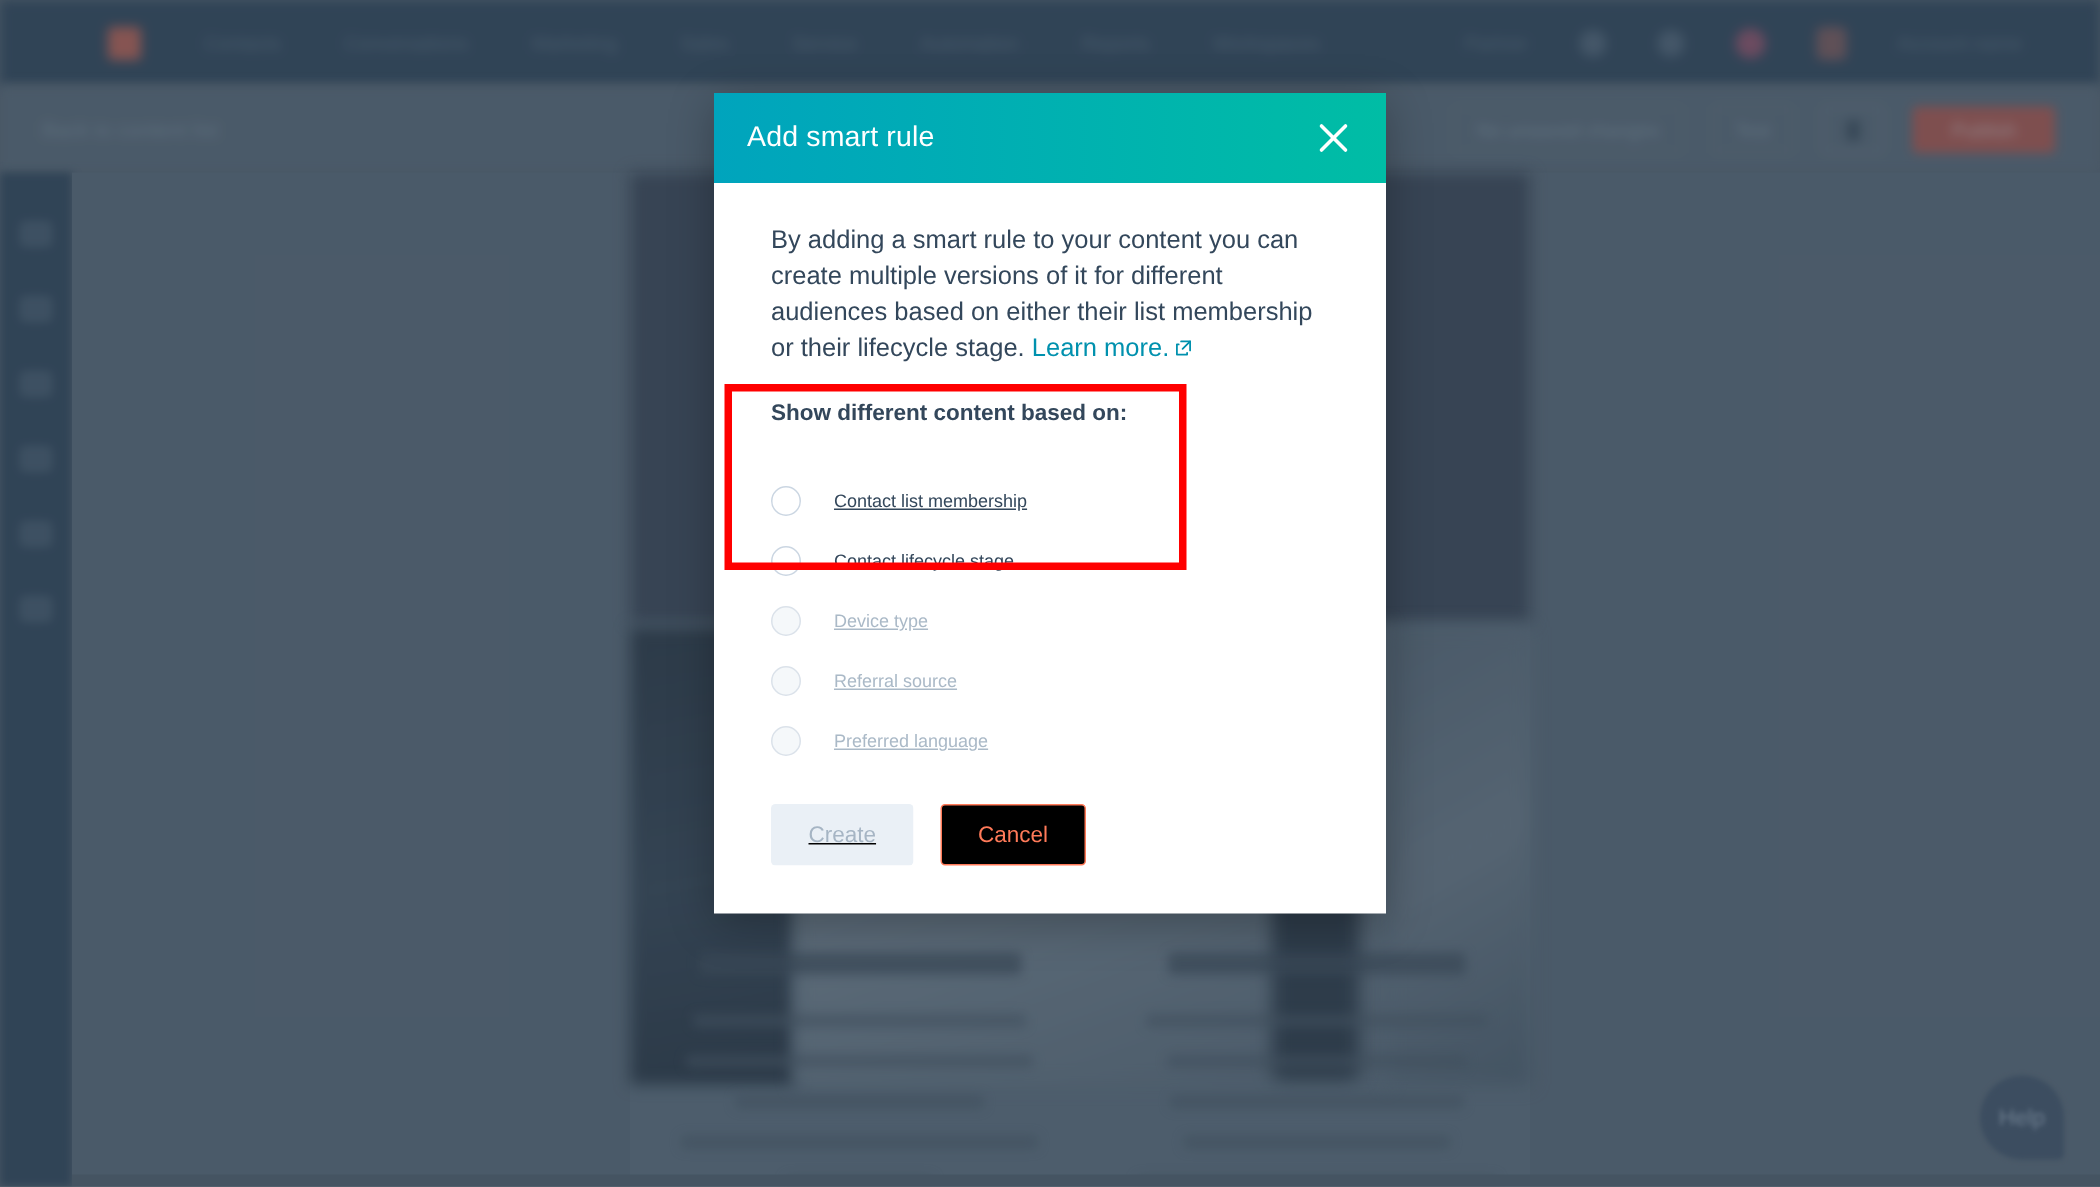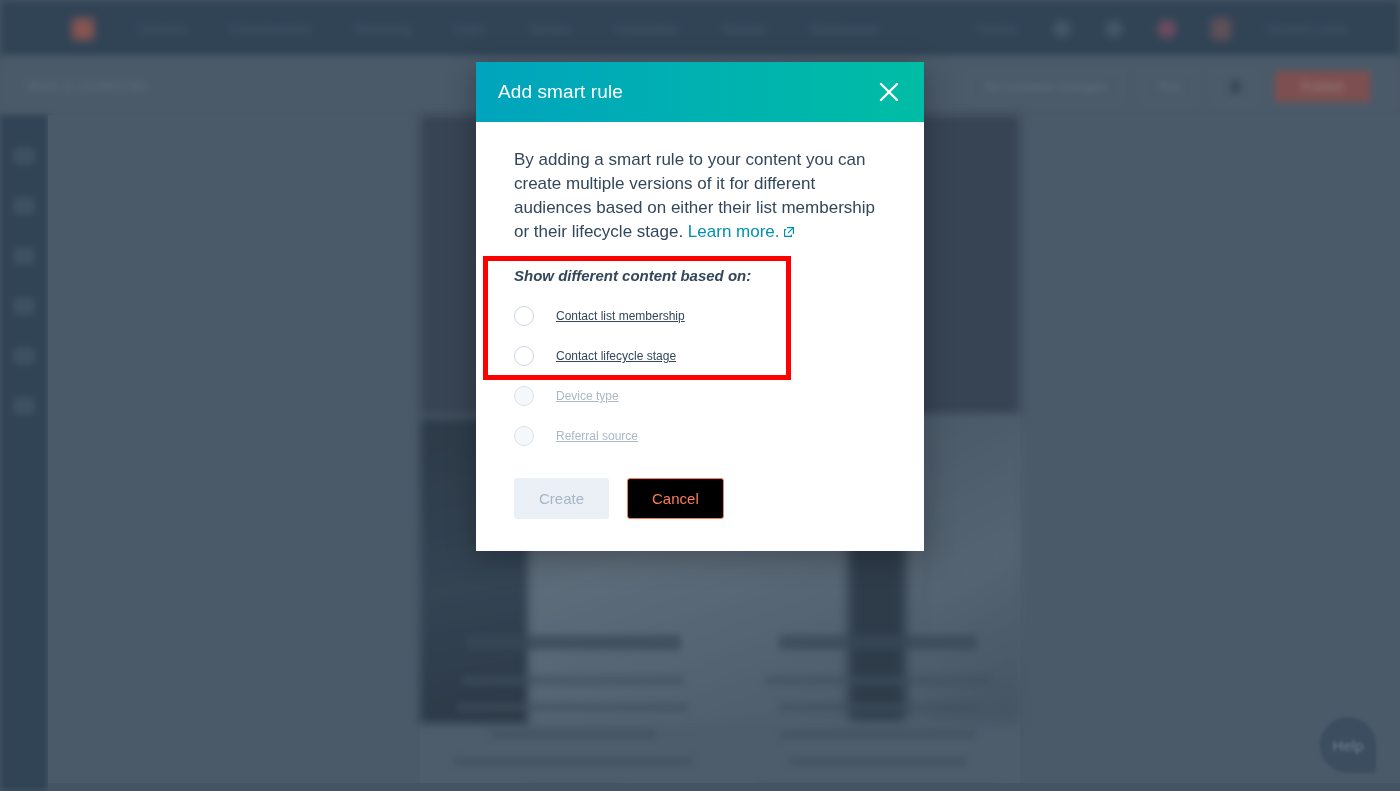--- a/index.html
+++ b/index.html
@@ -163,21 +163,21 @@
 
   .modal-body { padding: 26px 38px 0 38px; }
   .desc {
     color: #33475b; font-size: 17px; line-height: 24px; max-width: 362px;
   }
   .desc a { color: #0091ae; text-decoration: none; }
   .ext-icon { display: inline-block; vertical-align: -1px; margin-left: 3px; }
 
   .options { margin-top: 22px; }
   .opt-heading {
-    color: #33475b; font-size: 15px; font-weight: bold; margin-bottom: 12px; font-style: italic;
+    color: #33475b; font-size: 15px; font-weight: bold; margin-bottom: 30px;
   }
   .opt-row {
     display: flex; align-items: center; height: 40px; cursor: pointer;
   }
   .opt-row.disabled { cursor: default; }
   .radio {
     width: 20px; height: 20px; border-radius: 50%;
     border: 1.5px solid #cbd6e2; background: #fff;
     flex: 0 0 auto; margin-right: 22px;
   }
@@ -189,20 +189,21 @@
   .anno {
     position: absolute; left: 483px; top: 256px;
     width: 308px; height: 124px;
     border: 5px solid #ff0000;
     pointer-events: none;
   }
 
   .modal-footer {
     display: flex; align-items: center; gap: 18px;
     padding: 22px 38px 32px 38px;
+    text-decoration: underline;
   }
   .btn {
     font-size: 15px; border-radius: 3px; padding: 11px 24px;
     border: 1px solid transparent; background: none; font-family: inherit;
   }
   .btn-create {
     background: #eaf0f6; color: #a6b5c4; cursor: default;
   }
   .btn-cancel {
     background: #000000; color: #ff7a59; border-color: #ff7a59; cursor: pointer;
@@ -327,20 +328,24 @@
           <span class="opt-label">Contact lifecycle stage</span>
         </div>
         <div class="opt-row disabled">
           <span class="radio"></span>
           <span class="opt-label">Device type</span>
         </div>
         <div class="opt-row disabled">
           <span class="radio"></span>
           <span class="opt-label">Referral source</span>
         </div>
+        <div class="opt-row disabled">
+          <span class="radio"></span>
+          <span class="opt-label">Preferred language</span>
+        </div>
       </div>
     </div>
 
     <div class="modal-footer">
       <button class="btn btn-create">Create</button>
       <button class="btn btn-cancel">Cancel</button>
     </div>
   </div>
 
   <div class="anno"></div>

